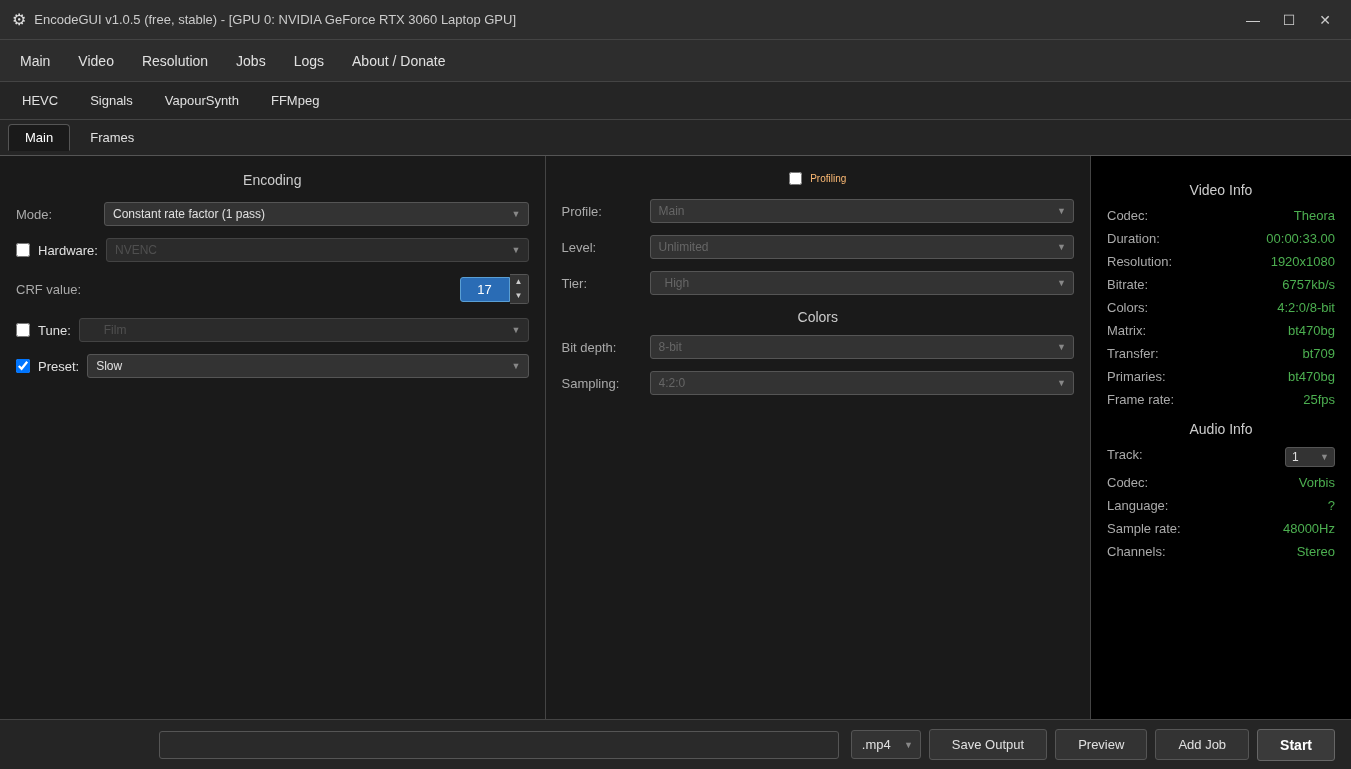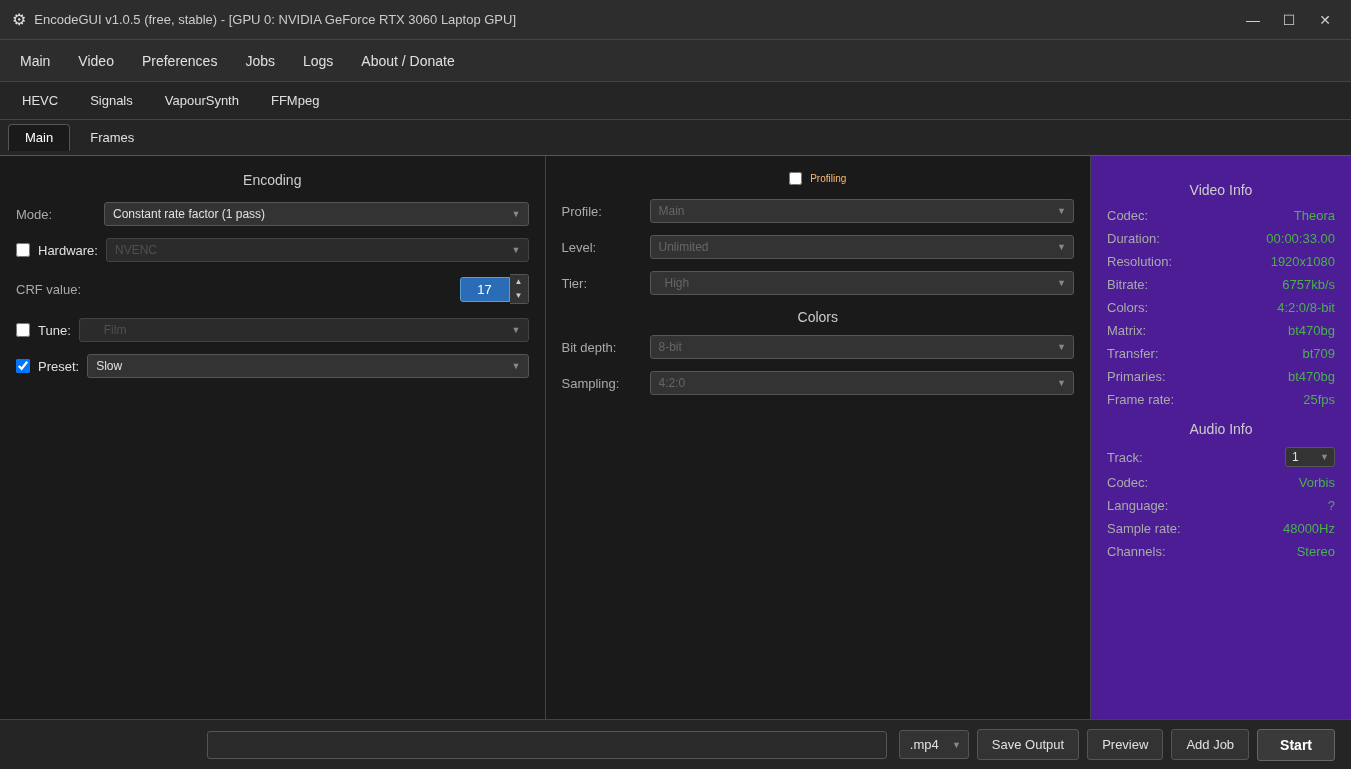--- a/index.html
+++ b/index.html
@@ -122,21 +122,21 @@
 
     .right-panel {
       flex: 1;
       padding: 16px;
       border-right: 1px solid #444;
     }
 
     .info-panel {
       width: 260px;
       padding: 12px 16px;
-      background: #4c1d95;
+      background: #000000;
     }
 
     .section-title {
       text-align: center;
       color: #ccc;
       font-size: 14px;
       margin-bottom: 14px;
     }
 
     .form-row {
@@ -231,21 +231,20 @@
       display: flex;
       align-items: center;
       justify-content: center;
       line-height: 1;
     }
 
     .info-row {
       display: flex;
       justify-content: space-between;
       margin-bottom: 8px;
-      align-items: center;
     }
     .info-key {
       color: #aaa;
       font-size: 13px;
     }
     .info-val {
       color: #4caf50;
       font-size: 13px;
       font-weight: 500;
     }
@@ -316,21 +315,21 @@
       position: absolute;
       right: 8px;
       color: #888;
       font-size: 9px;
       pointer-events: none;
     }
     .action-btn {
       background: #333;
       border: 1px solid #555;
       color: #e0e0e0;
-      padding: 7px 14px;
+      padding: 7px 22px;
       border-radius: 3px;
       cursor: pointer;
       font-size: 13px;
     }
     .start-btn {
       background: #3a3a3a;
       border: 1px solid #666;
       color: #fff;
       padding: 7px 22px;
       border-radius: 3px;
@@ -374,21 +373,21 @@
   <div class="title-bar-controls">
     <button class="title-btn">—</button>
     <button class="title-btn">☐</button>
     <button class="title-btn close">✕</button>
   </div>
 </div>
 
 <div class="menu-bar">
   <div class="menu-item">Main</div>
   <div class="menu-item">Video</div>
-  <div class="menu-item">Preferences</div>
+  <div class="menu-item">Resolution</div>
   <div class="menu-item">Jobs</div>
   <div class="menu-item">Logs</div>
   <div class="menu-item">About / Donate</div>
 </div>
 
 <div class="sub-menu-bar">
   <div class="sub-menu-item">HEVC</div>
   <div class="sub-menu-item">Signals</div>
   <div class="sub-menu-item">VapourSynth</div>
   <div class="sub-menu-item">FFMpeg</div>

